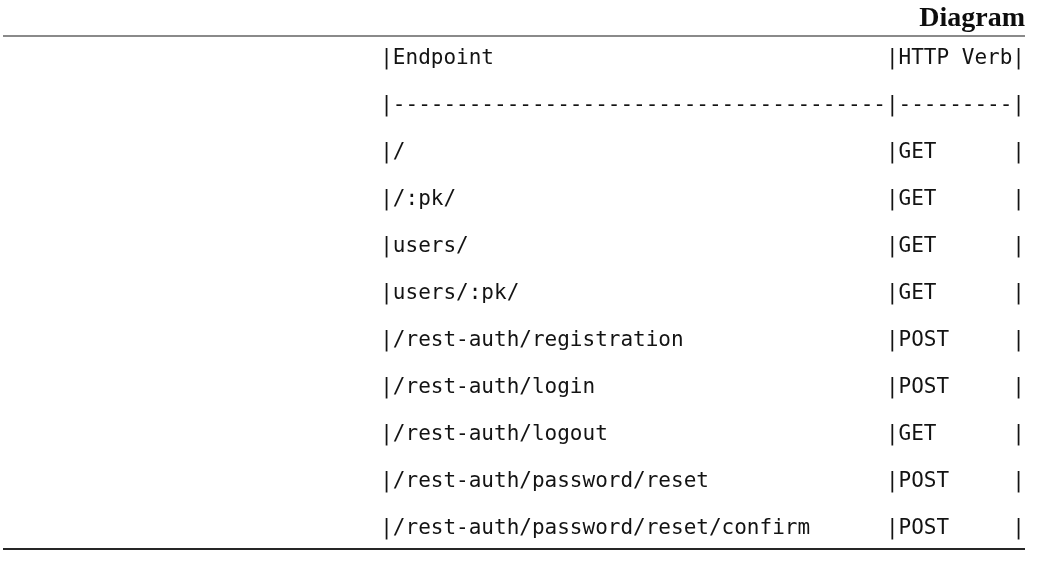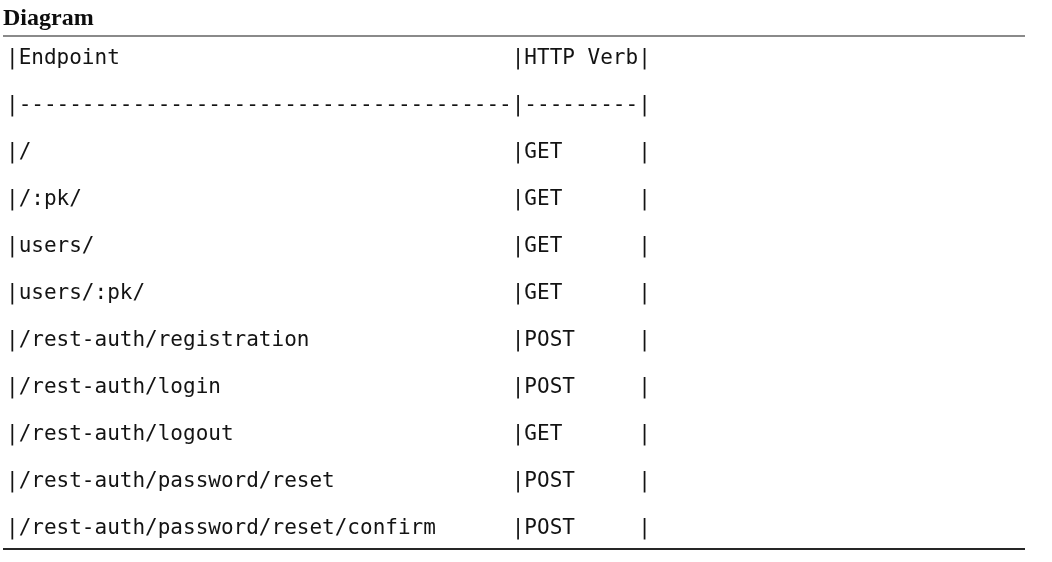--- a/index.html
+++ b/index.html
@@ -15,24 +15,25 @@
     position: relative;
     width: 1052px;
     height: 562px;
     background: var(--bg);
     overflow: hidden;
     padding: 2px 27px 0 3px;
   }
   .page-title {
     font-family: "Liberation Serif", "DejaVu Serif", serif;
     font-weight: 700;
-    font-size: 24px;
+    font-size: 28px;
     line-height: 30px;
     color: var(--heading);
     letter-spacing: 0px;
+    text-align: right;
   }
   .rule {
     border: none;
     height: 2px;
     width: 100%;
   }
   .rule-top {
     margin-top: 3px;
     background: var(--rule-top);
   }
@@ -42,21 +43,21 @@
   }
   .ascii-table {
     font-family: "DejaVu Sans Mono", "Liberation Mono", monospace;
     font-size: 21px;
     line-height: 47px;
     color: var(--text);
     white-space: pre;
     margin-top: -3px;
     margin-left: 3px;
   }
-  .ascii-table .line { height: 47px; }
+  .ascii-table .line { height: 47px; text-align: right; }
 </style>
 </head>
 <body>
 
 <div class="page">
   <h2 class="page-title">Diagram</h2>
   <hr class="rule rule-top">
   <pre class="ascii-table" id="ascii-table"><div class="line">|Endpoint                               |HTTP Verb|</div><div class="line">|---------------------------------------|---------|</div><div class="line">|/                                      |GET      |</div><div class="line">|/:pk/                                  |GET      |</div><div class="line">|users/                                 |GET      |</div><div class="line">|users/:pk/                             |GET      |</div><div class="line">|/rest-auth/registration                |POST     |</div><div class="line">|/rest-auth/login                       |POST     |</div><div class="line">|/rest-auth/logout                      |GET      |</div><div class="line">|/rest-auth/password/reset              |POST     |</div><div class="line">|/rest-auth/password/reset/confirm      |POST     |</div></pre>
   <hr class="rule rule-bottom">
 </div>

